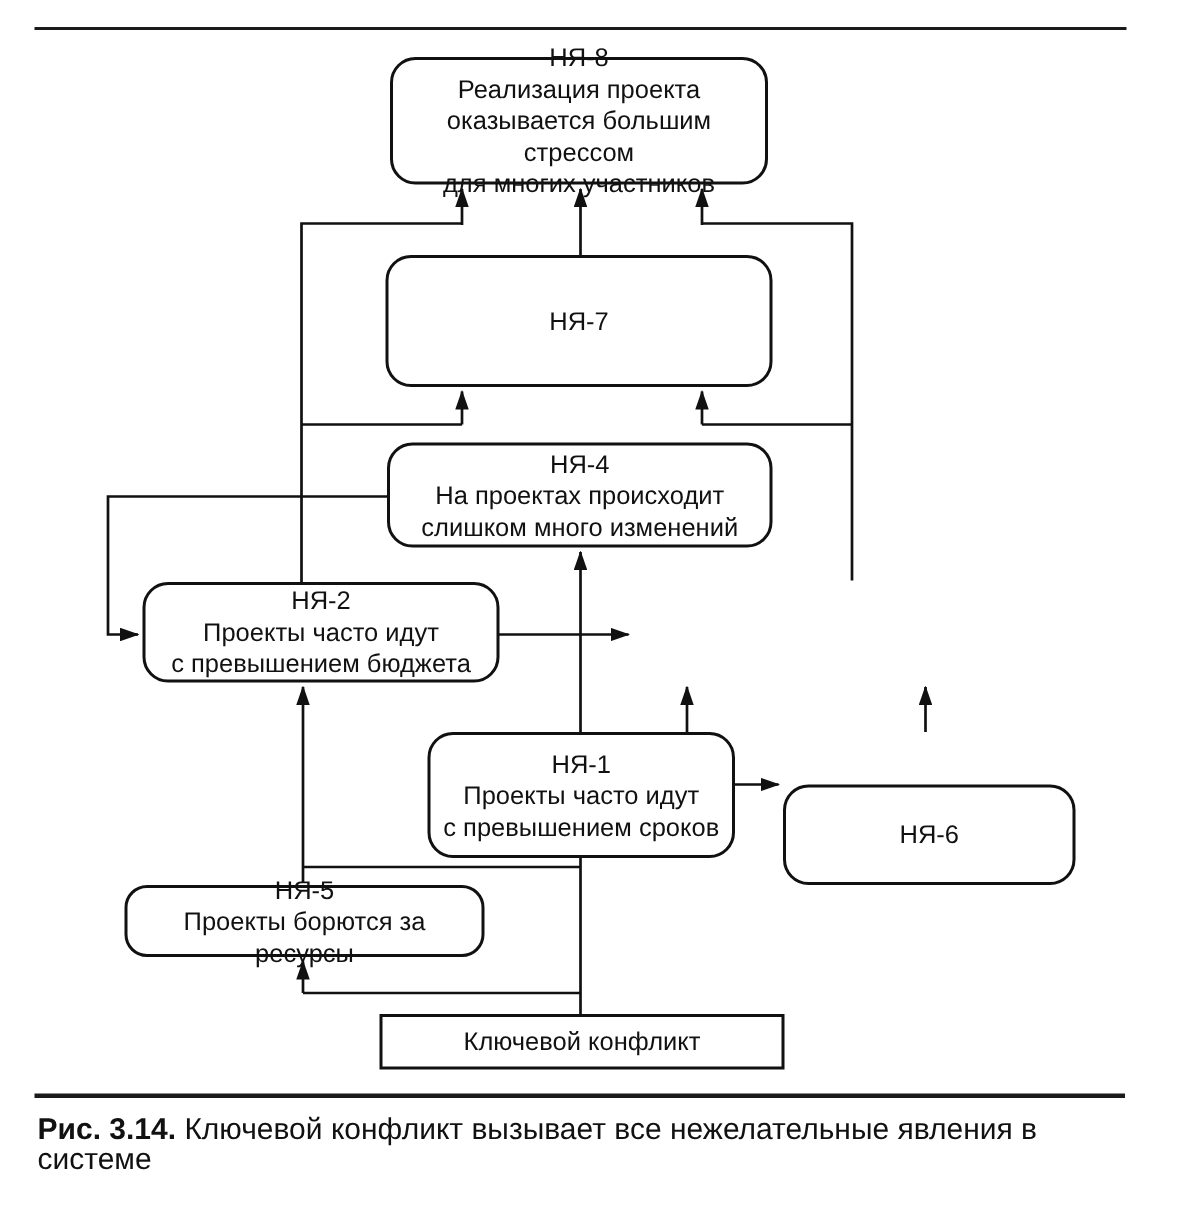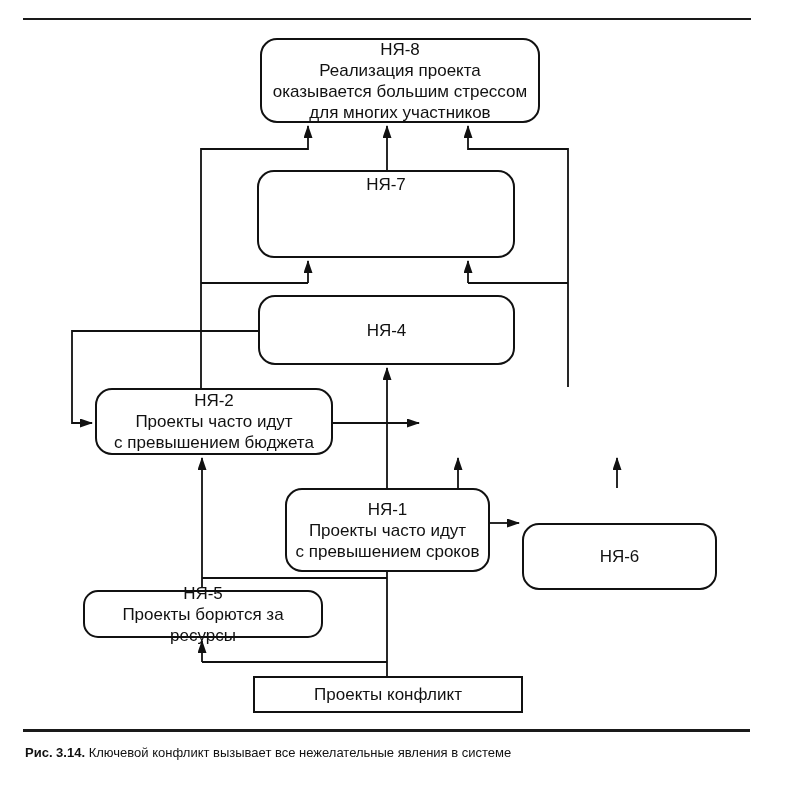--- a/index.html
+++ b/index.html
@@ -40,36 +40,36 @@
     flex-direction: column;
     align-items: center;
     justify-content: center;
     text-align: center;
     font-size: 17px;
     line-height: 21px;
     padding: 2px 6px;
   }
   .node .node-text { white-space: pre-line; }
 
-  .node-ny8 { left: 260px; top:  38px; width: 280px; height: 85px; align-items: center; }
-  .node-ny7 { left: 257px; top: 170px; width: 258px; height: 88px; justify-content: space-between; }
+  .node-ny8 { left: 260px; top:  38px; width: 252px; height: 85px; align-items: center; }
+  .node-ny7 { left: 257px; top: 170px; width: 258px; height: 88px; }
   .node-ny4 { left: 258px; top: 295px; width: 257px; height: 70px; text-align: center; }
   .node-ny2 { left:  95px; top: 388px; width: 238px; height: 67px; }
   .node-ny3 { left: 422px; top: 387px; width: 296px; height: 68px; }
   .node-ny1 { left: 285px; top: 488px; width: 205px; height: 84px; }
   .node-ny6 { left: 522px; top: 488px; width: 195px; height: 67px; margin-top: 35px; }
   .node-ny5 { left:  83px; top: 590px; width: 240px; height: 48px; border-radius: 15px; align-items: center; }
   .node-kk  { left: 253px; top: 676px; width: 270px; height: 37px; border-radius: 0; }
 
   .caption {
     position: absolute;
     left: 25px;
     top: 743px;
     width: 740px;
-    font-size: 13px;
+    font-size: 20px;
     line-height: 20px;
   }
   .caption .caption-label { font-weight: bold; }
 </style>
 </head>
 <body>
 
 <div class="page">
 
   <div class="rule rule-top"></div>
@@ -123,20 +123,22 @@
 оказывается большим стрессом
 для многих участников</div>
   </div>
 
   <div class="node node-ny7">
     <div class="node-title">НЯ-7</div>
   </div>
 
   <div class="node node-ny4">
     <div class="node-title">НЯ-4</div>
+    <div class="node-text">На проектах происходит
+слишком много изменений</div>
   </div>
 
   <div class="node node-ny2">
     <div class="node-title">НЯ-2</div>
     <div class="node-text">Проекты часто идут
 с превышением бюджета</div>
   </div>
 
 
   <div class="node node-ny1">
@@ -148,21 +150,21 @@
   <div class="node node-ny6">
     <div class="node-title">НЯ-6</div>
   </div>
 
   <div class="node node-ny5">
     <div class="node-title">НЯ-5</div>
     <div class="node-text">Проекты борются за ресурсы</div>
   </div>
 
   <div class="node node-kk">
-    <div class="node-text">Проекты конфликт</div>
+    <div class="node-text">Ключевой конфликт</div>
   </div>
 
   <div class="rule rule-bottom"></div>
 
   <div class="caption">
     <span class="caption-label">Рис. 3.14.</span>
     <span class="caption-text">Ключевой конфликт вызывает все нежелательные явления в системе</span>
   </div>
 
 </div>

